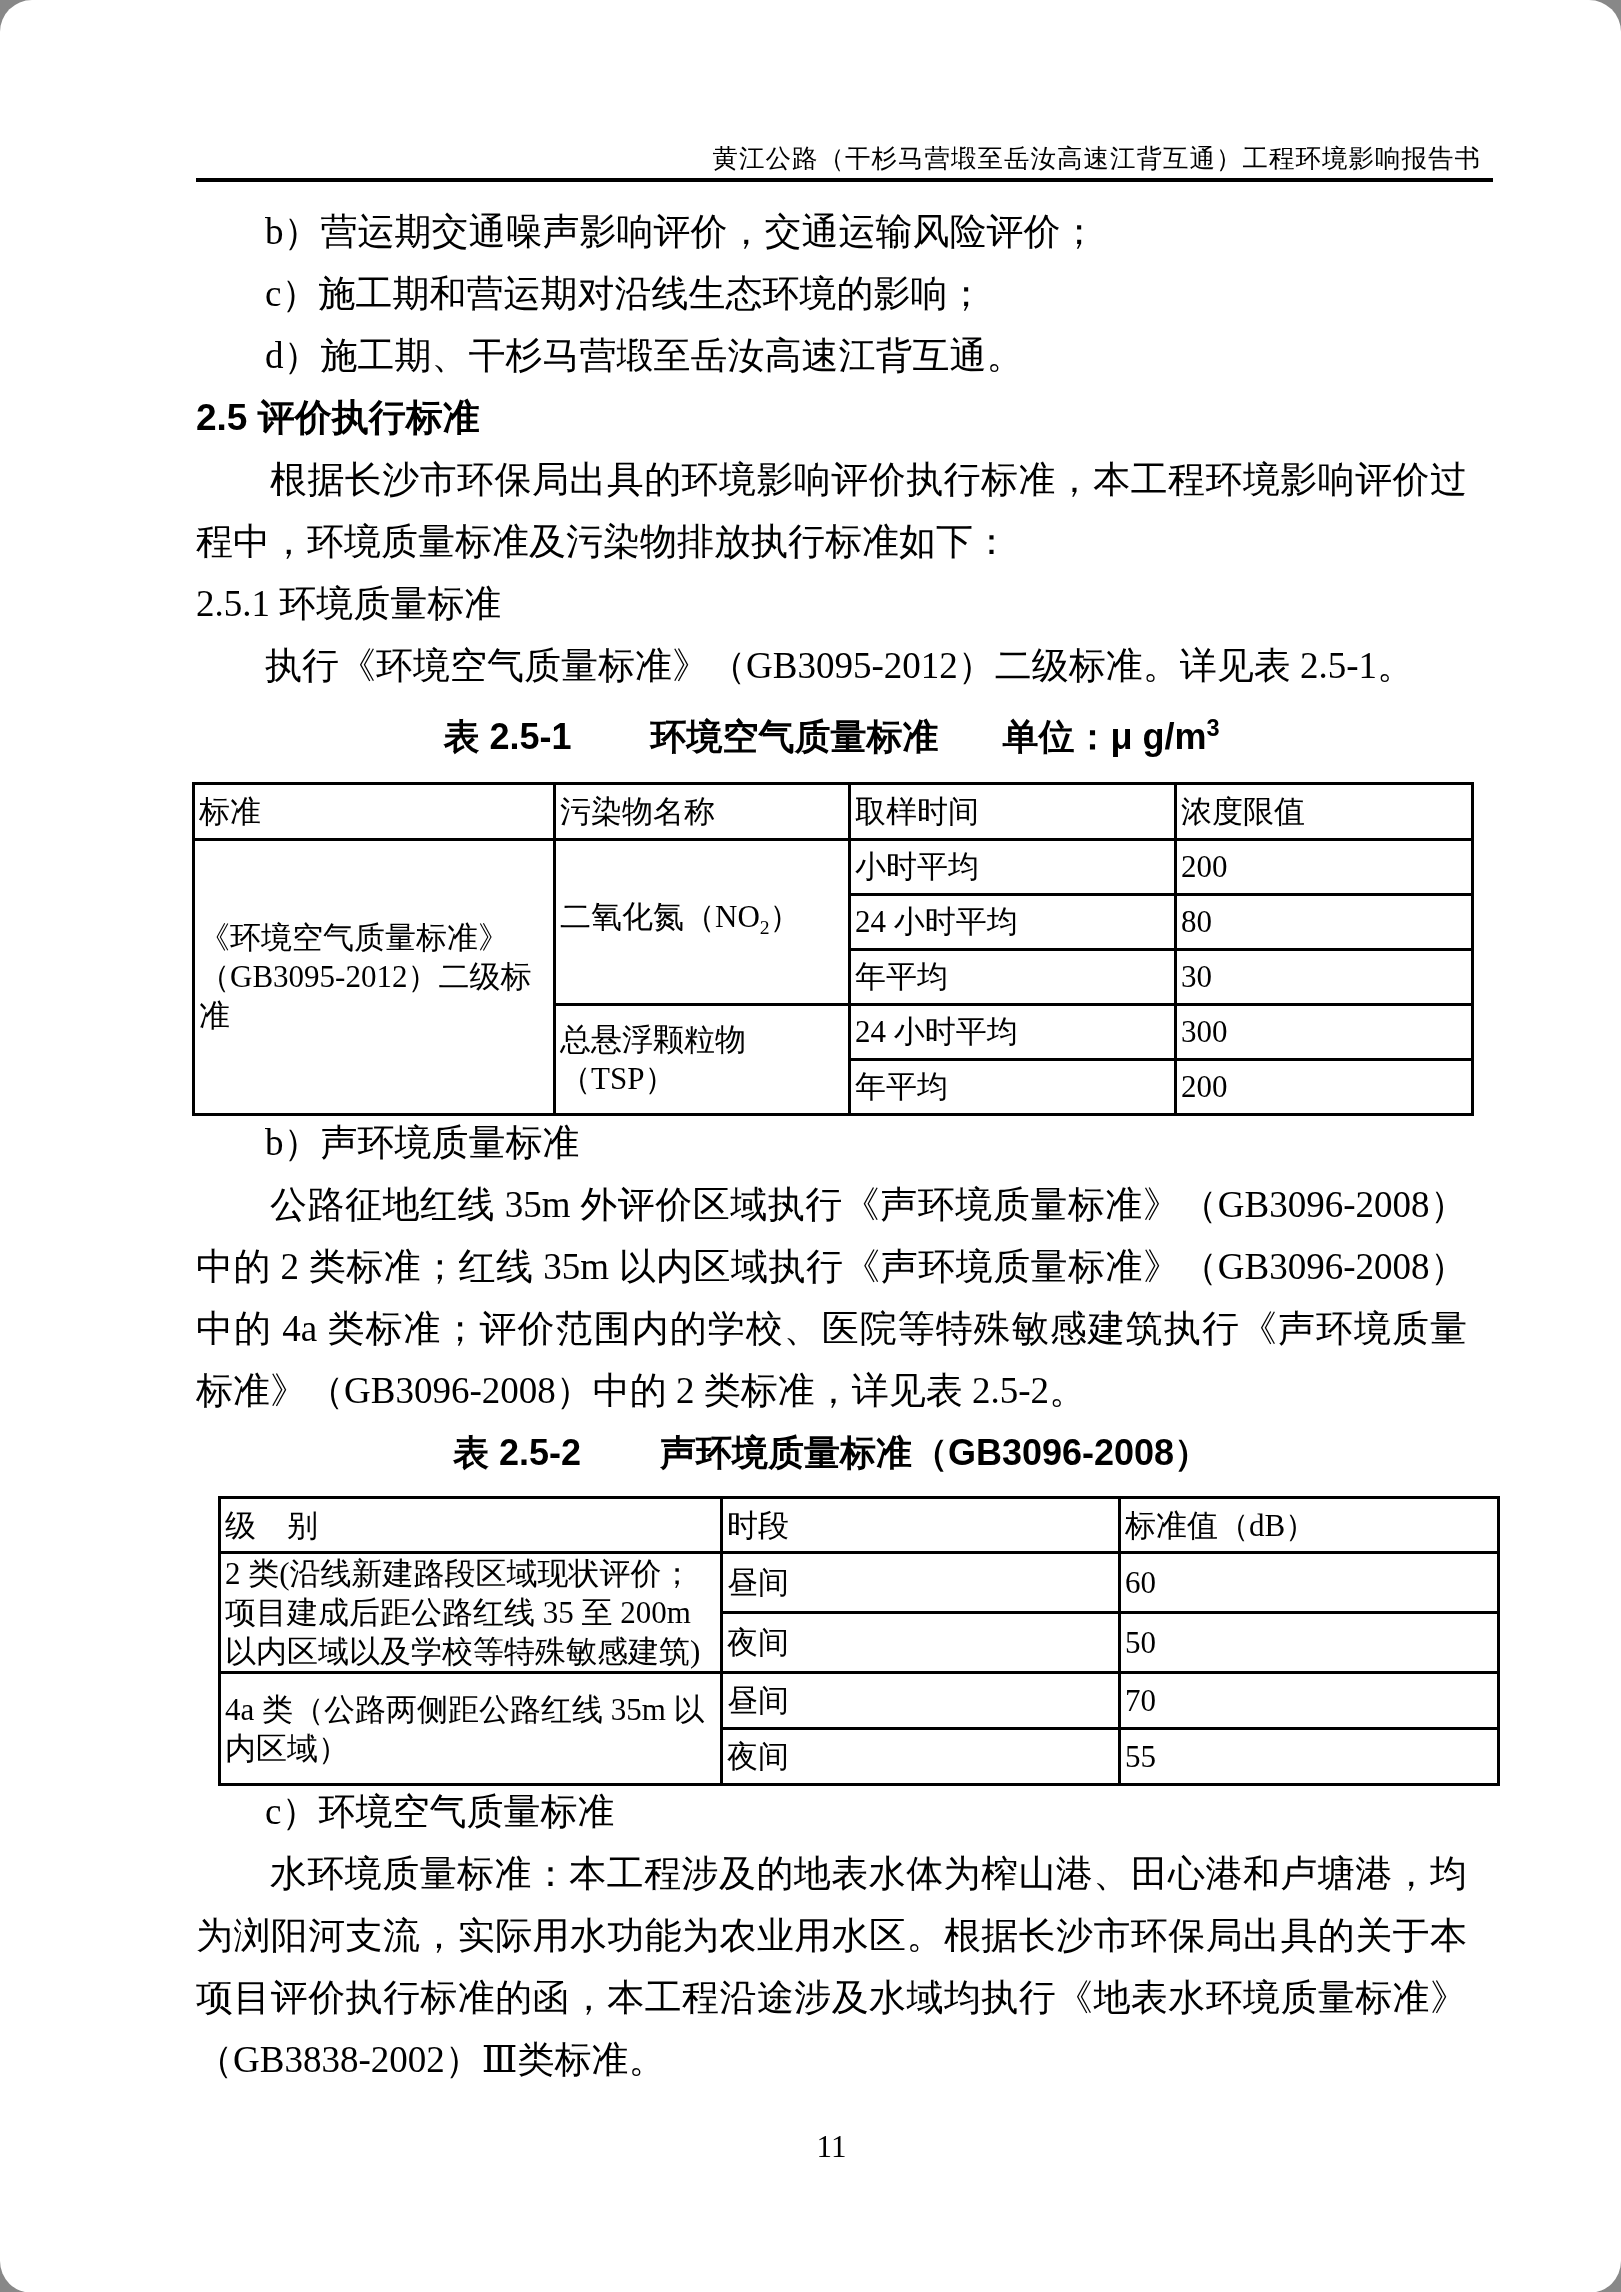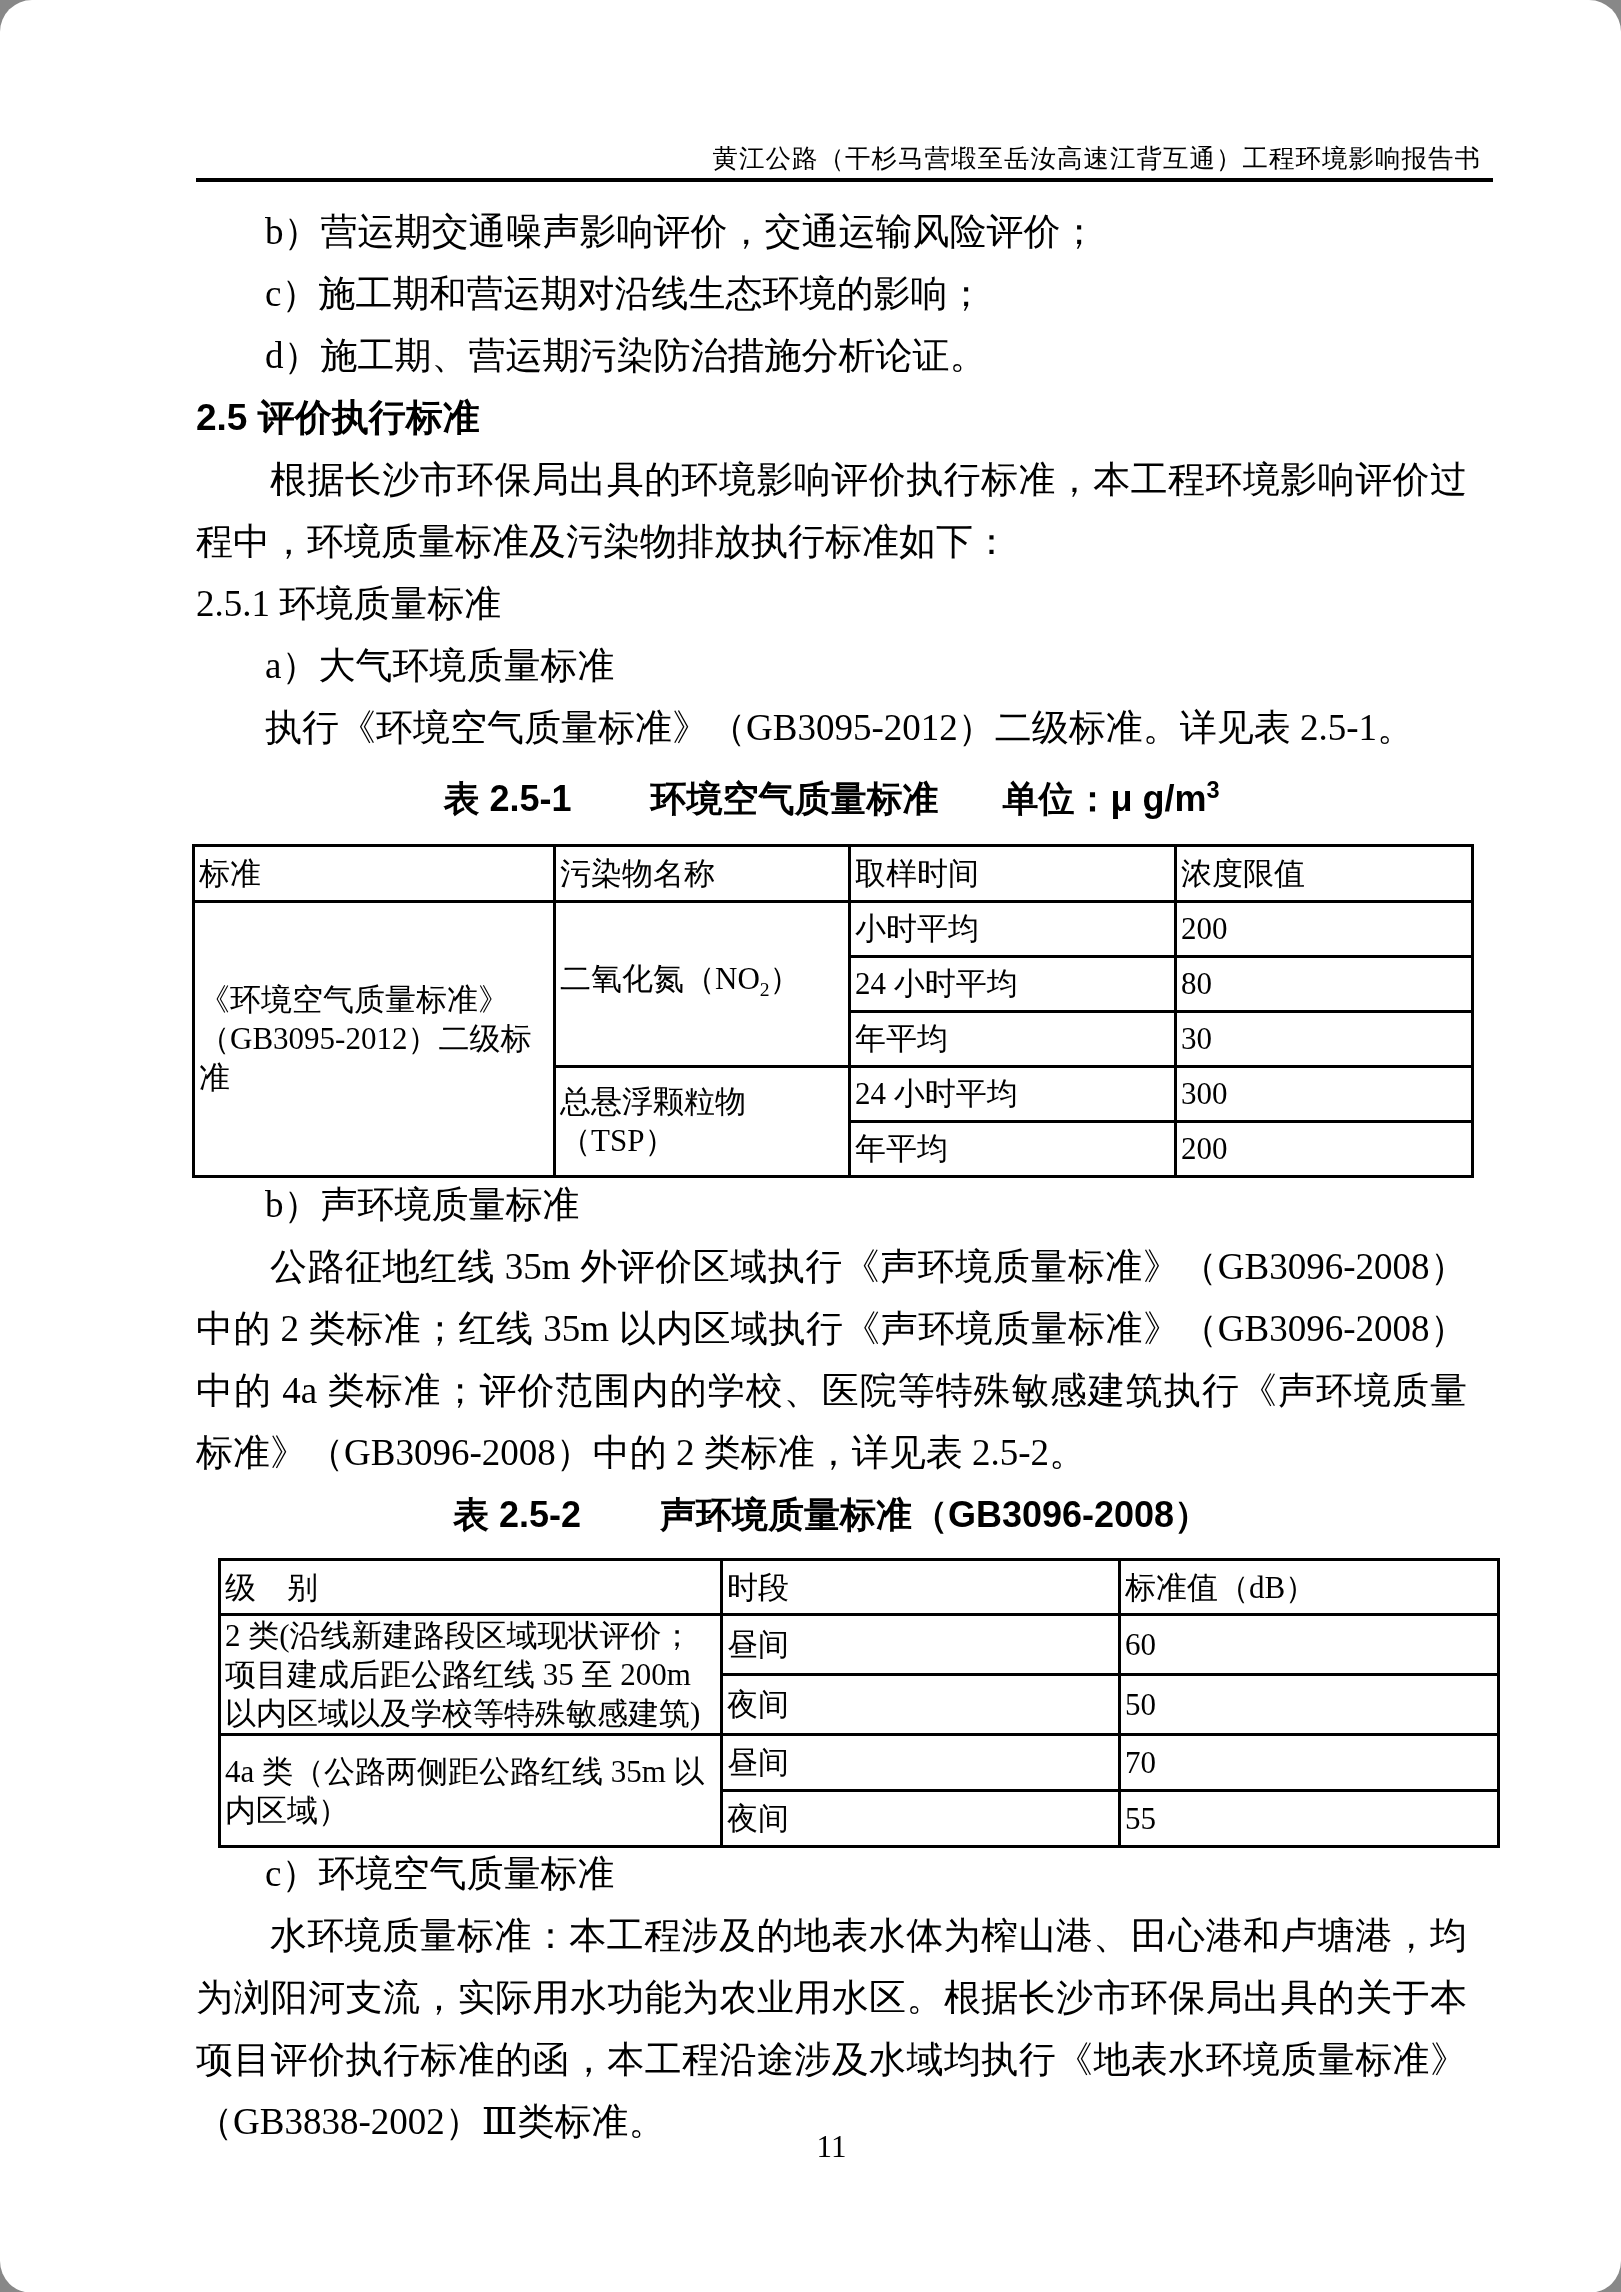--- a/index.html
+++ b/index.html
@@ -76,27 +76,26 @@
 
 <div class="page">
 
   <div class="header-title">黄江公路（干杉马营塅至岳汝高速江背互通）工程环境影响报告书</div>
   <div class="header-rule"></div>
 
   <div class="body-flow">
 
     <p class="li-item">b）营运期交通噪声影响评价，交通运输风险评价；</p>
     <p class="li-item mt8">c）施工期和营运期对沿线生态环境的影响；</p>
-    <p class="li-item">d）施工期、营运期污染防治措施分析论证。</p>
+    <p class="li-item">d）施工期、干杉马营塅至岳汝高速江背互通。</p>
 
     <p class="sec-heading">2.5 评价执行标准</p>
     <p class="para mt2">根据长沙市环保局出具的环境影响评价执行标准，本工程环境影响评价过程中，环境质量标准及污染物排放执行标准如下：</p>
 
     <p class="subsec-heading">2.5.1 环境质量标准</p>
-    <p class="li-item">a）大气环境质量标准</p>
     <p class="li-item mt6">执行《环境空气质量标准》（GB3095-2012）二级标准。详见表 2.5-1。</p>
 
     <p class="caption mt3">
       <span class="cap-label">表 2.5-1</span>
       <span>环境空气质量标准</span>
       <span class="cap-unit"><span>单位：μ g/m</span><sup class="unit-sup">3</sup></span>
     </p>
 
     <table class="std-table" id="air-table">
       <colgroup>

